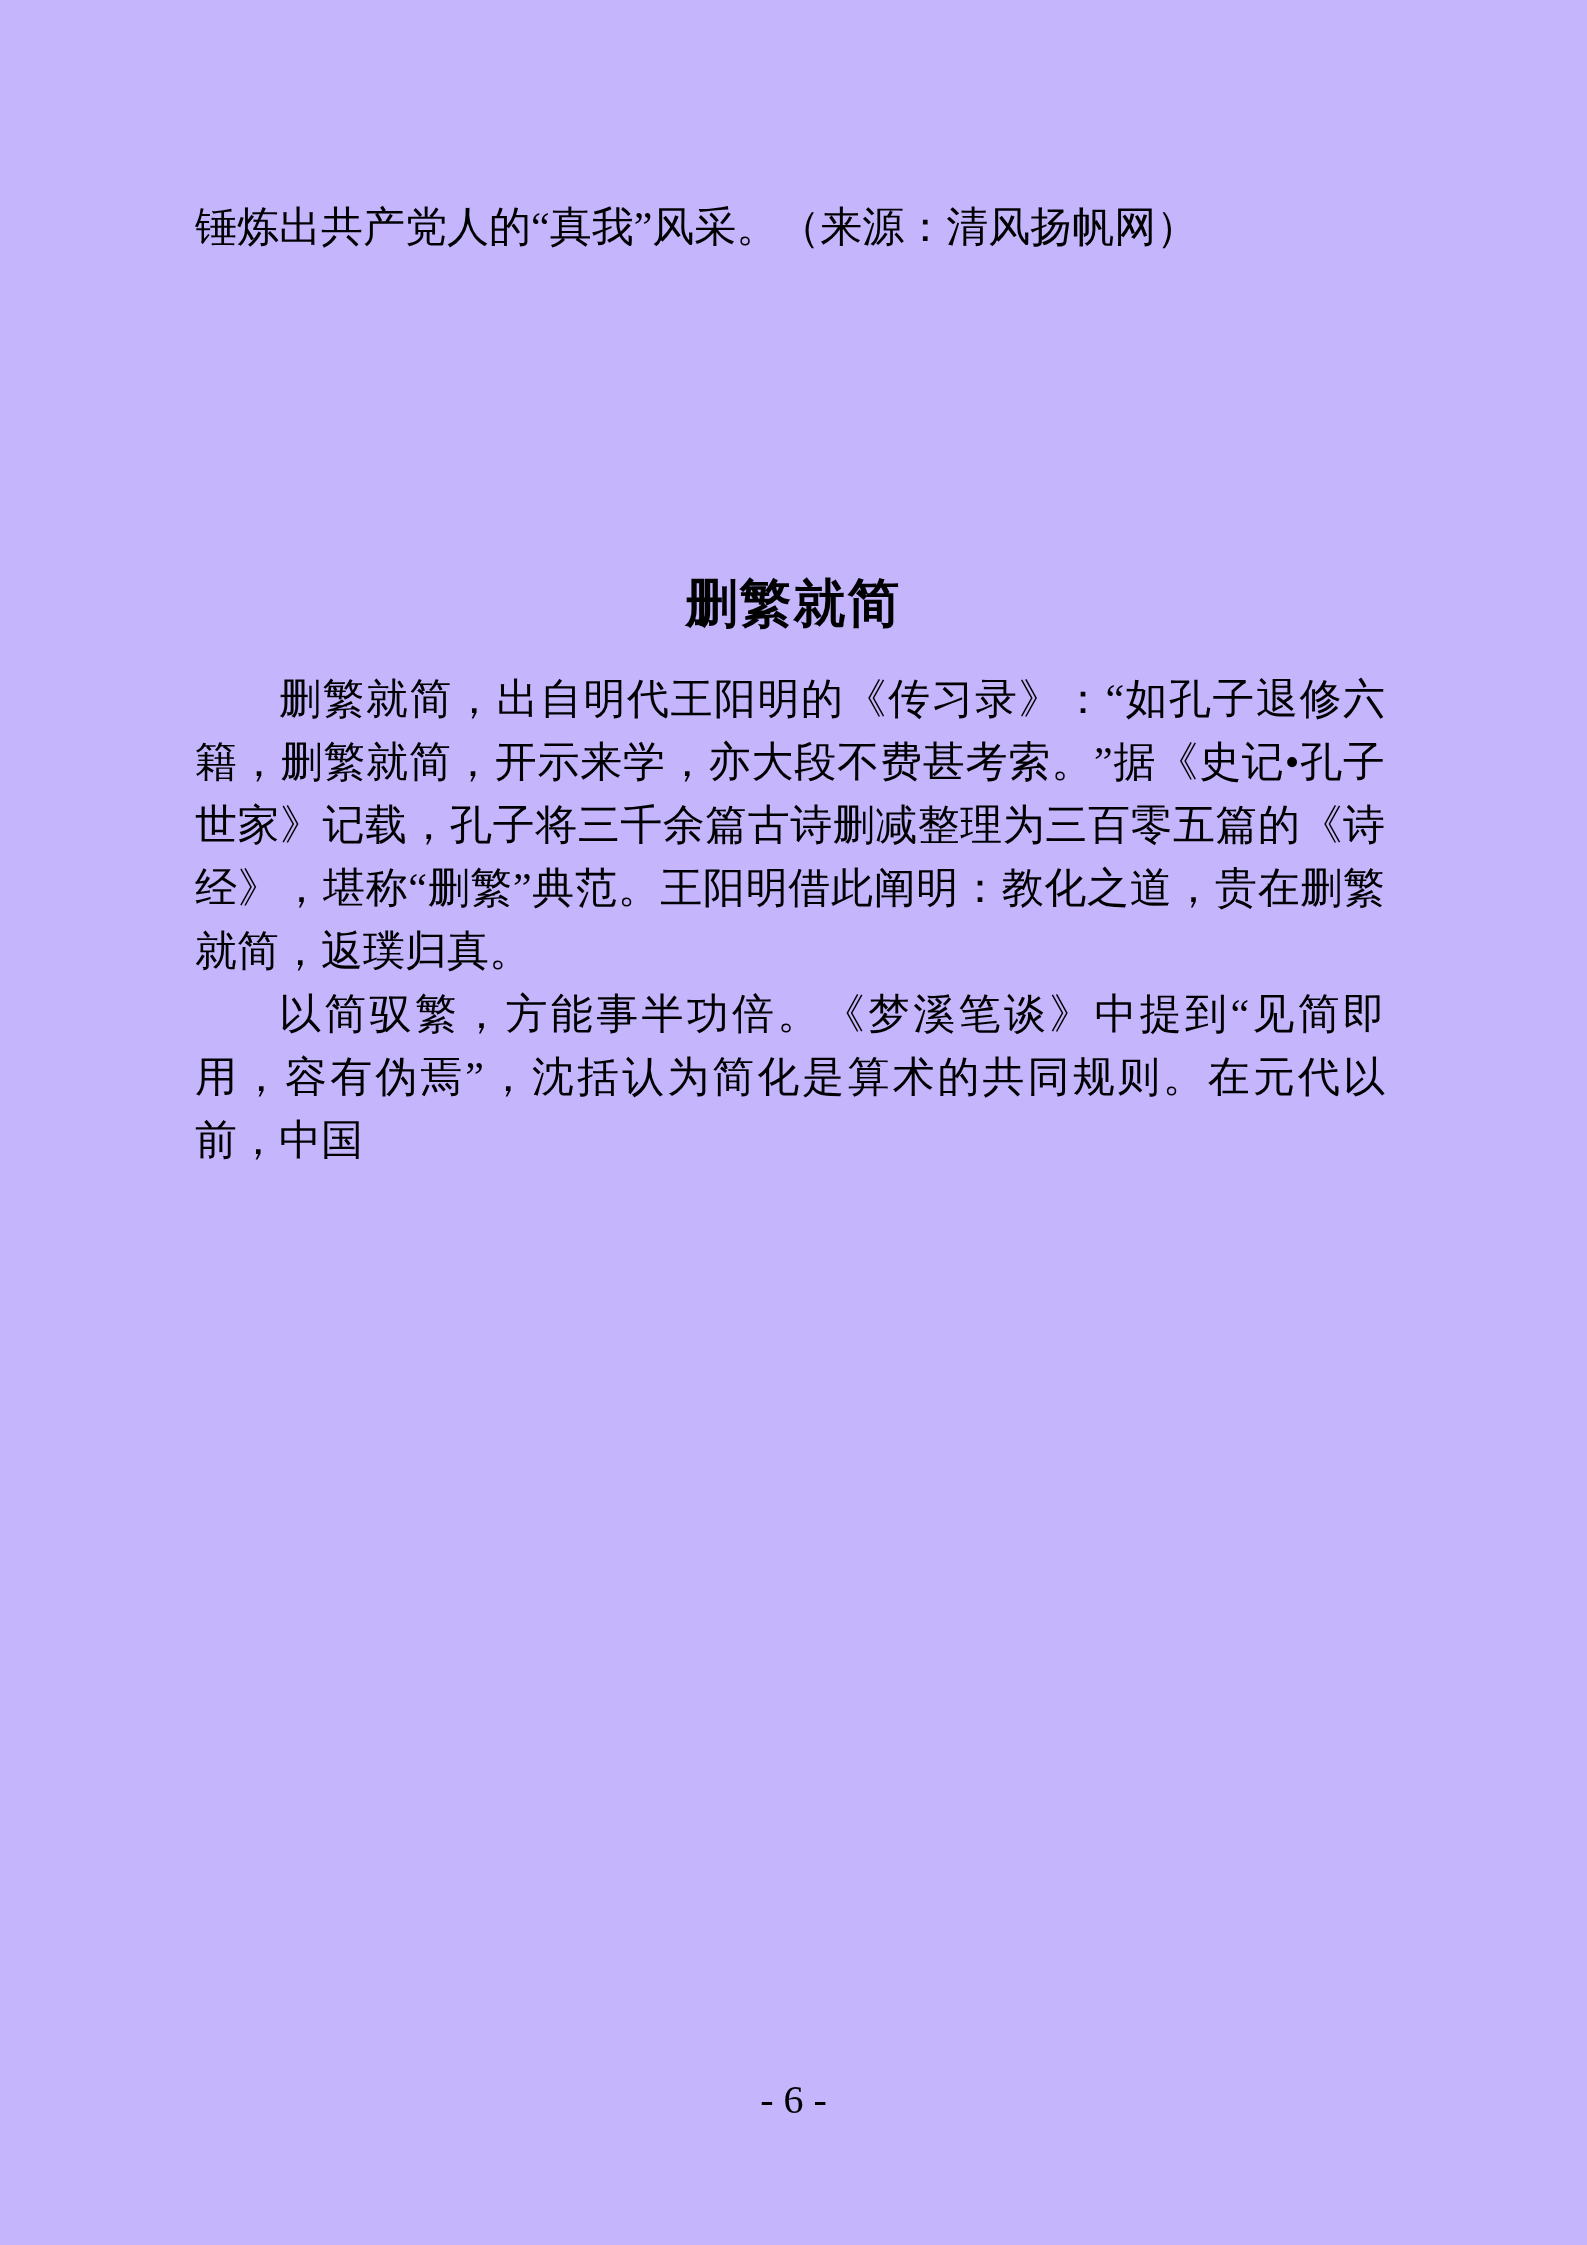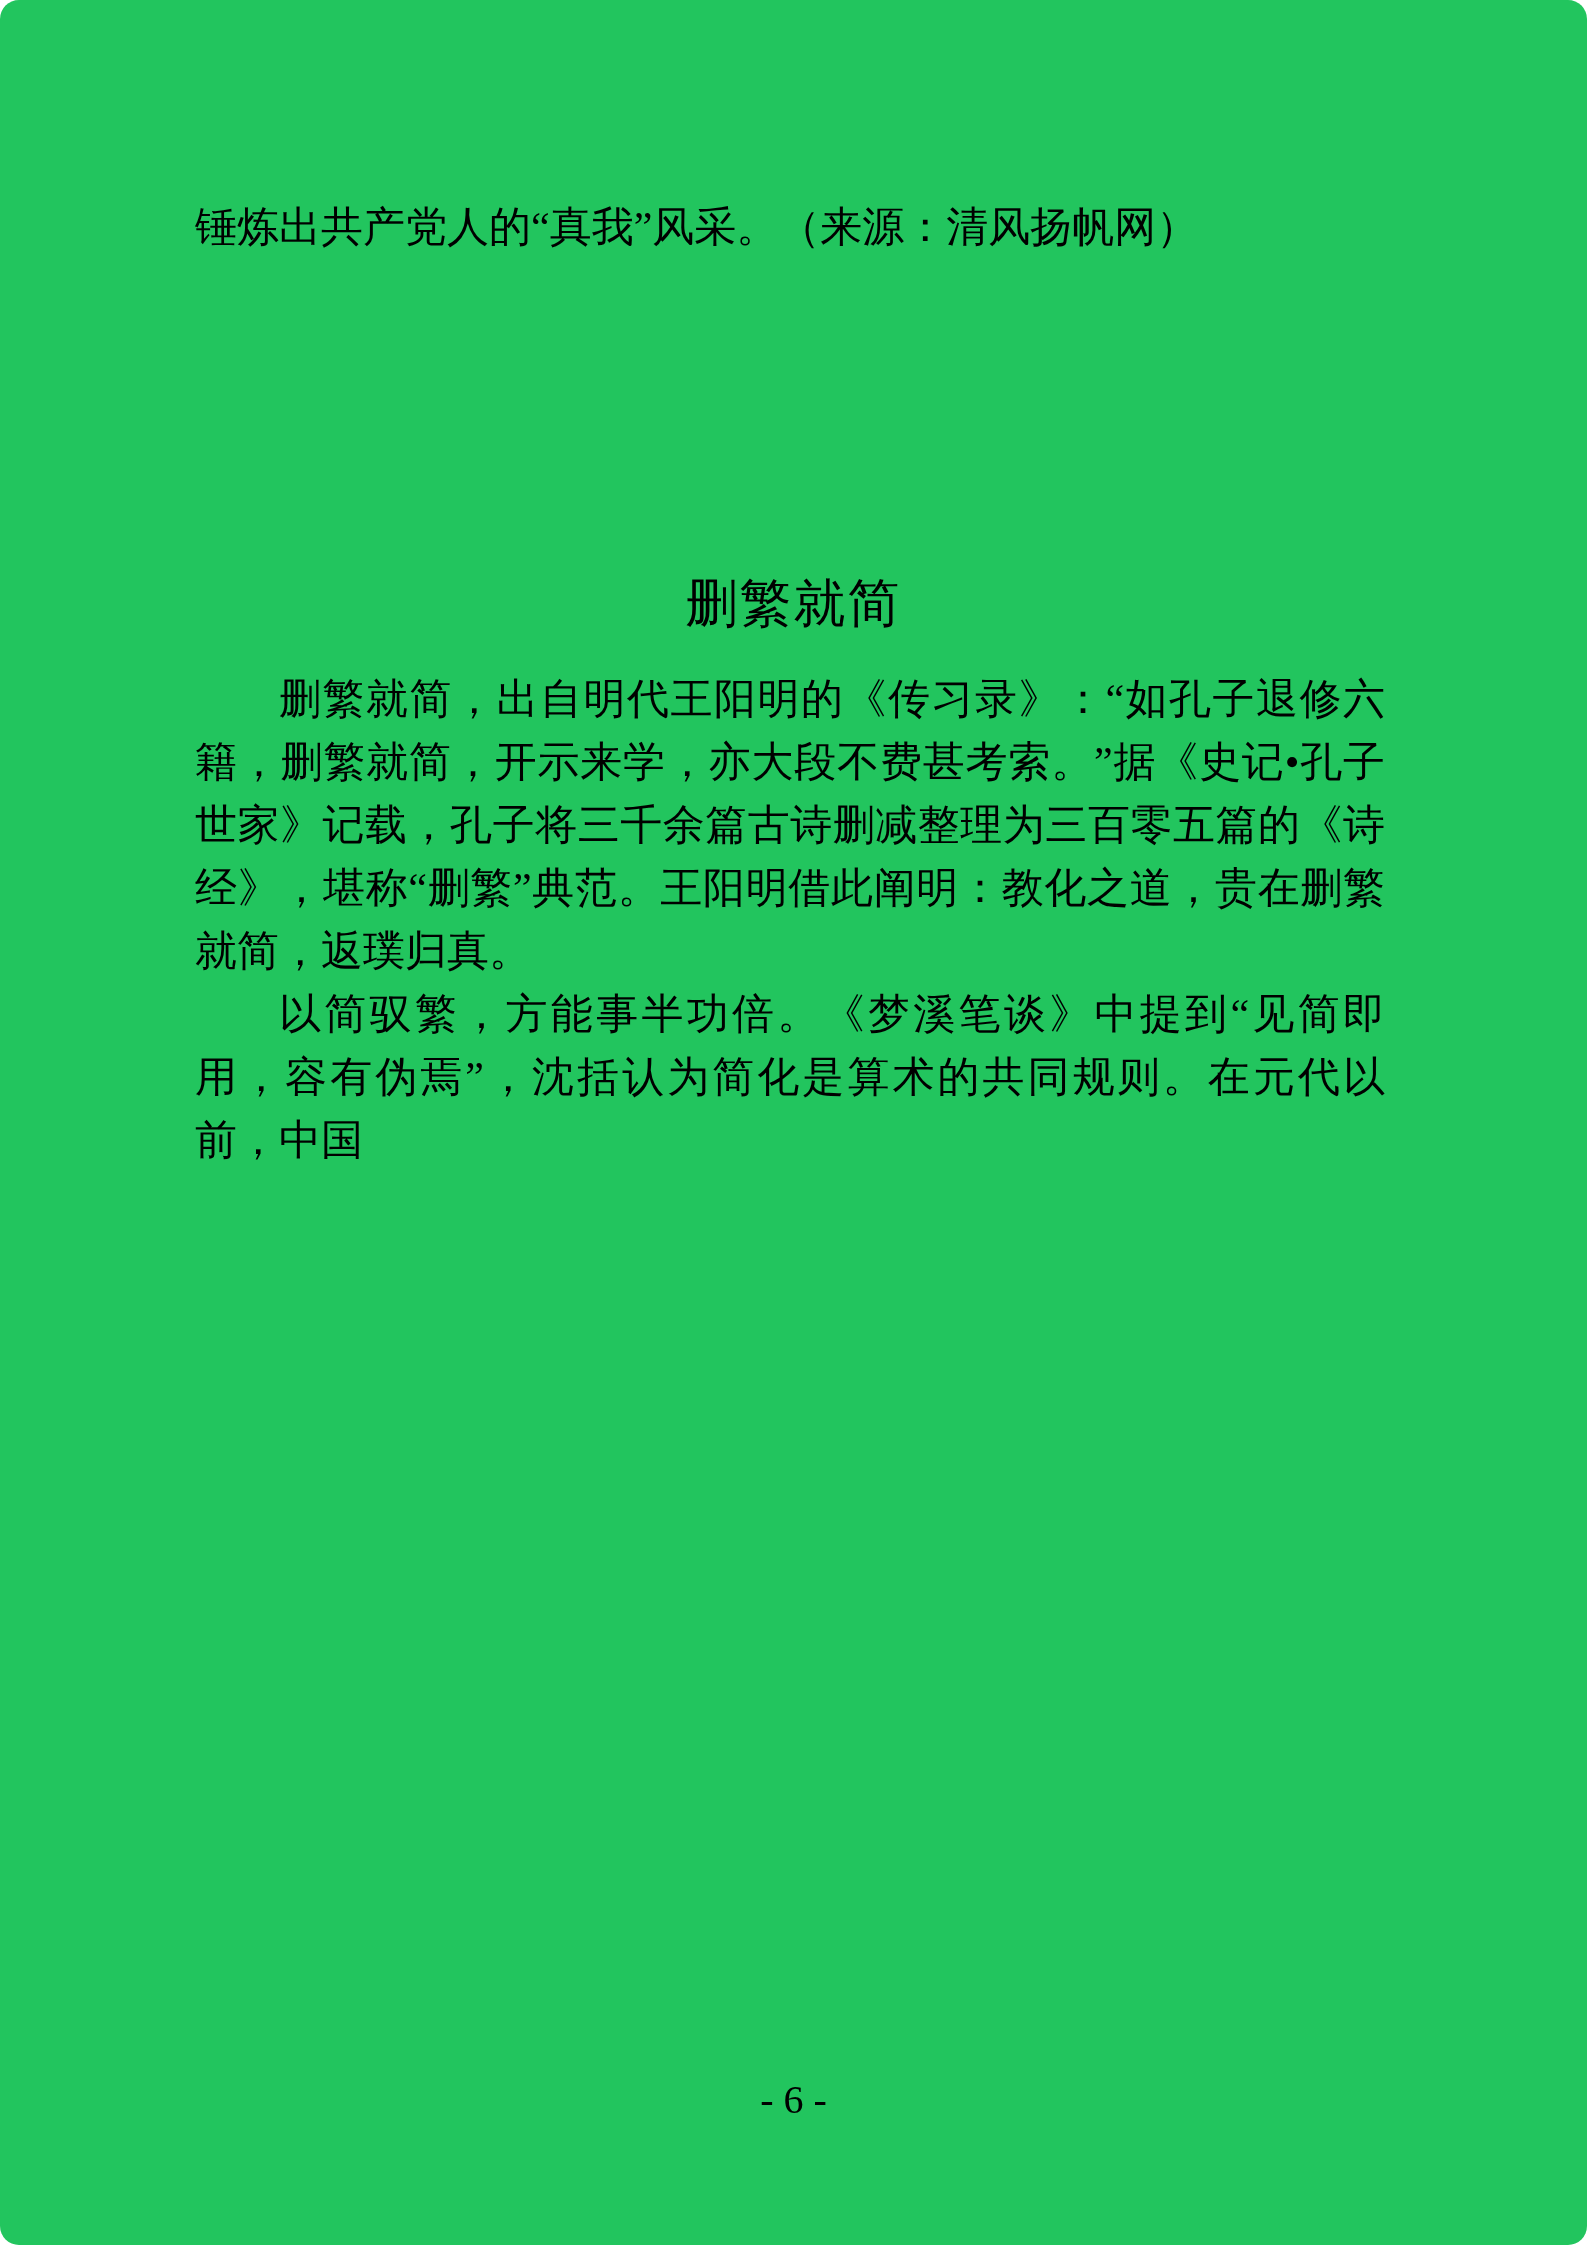--- a/index.html
+++ b/index.html
@@ -4,25 +4,24 @@
 <style>
   html, body {
     margin: 0;
     padding: 0;
     background: #ffffff;
   }
   .page {
     position: relative;
     width: 1587px;
     height: 2245px;
-    background: #22c55e;
+    background: #c4b5fd;
     color: #000000;
     font-family: "Liberation Serif", "DejaVu Serif", serif;
     overflow: hidden;
-    border-radius: 19px;
   }
   .intro-line {
     position: absolute;
     top: 196px;
     left: 195px;
     width: 1190px;
     margin: 0;
     font-size: 42px;
     line-height: 63px;
     text-align: justify;
@@ -38,21 +37,21 @@
     letter-spacing: 1px;
   }
   .article-title {
     position: absolute;
     top: 572px;
     left: 0;
     width: 100%;
     margin: 0;
     font-size: 52px;
     line-height: 63px;
-    font-weight: normal;
+    font-weight: bold;
     text-align: center;
     letter-spacing: 2px;
   }
   .article-body {
     position: absolute;
     top: 668px;
     left: 195px;
     width: 1190px;
   }
   .article-body p {

